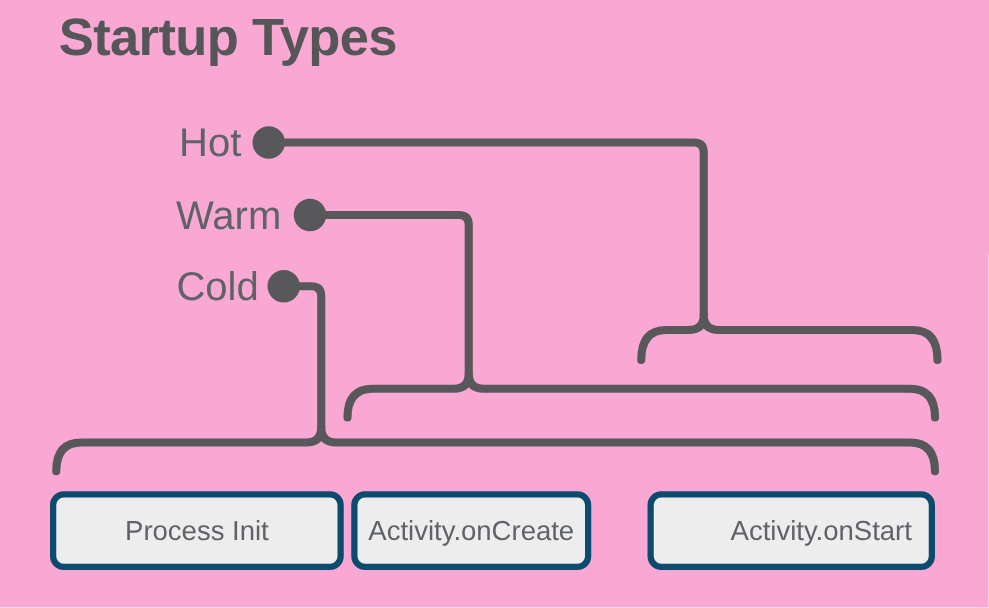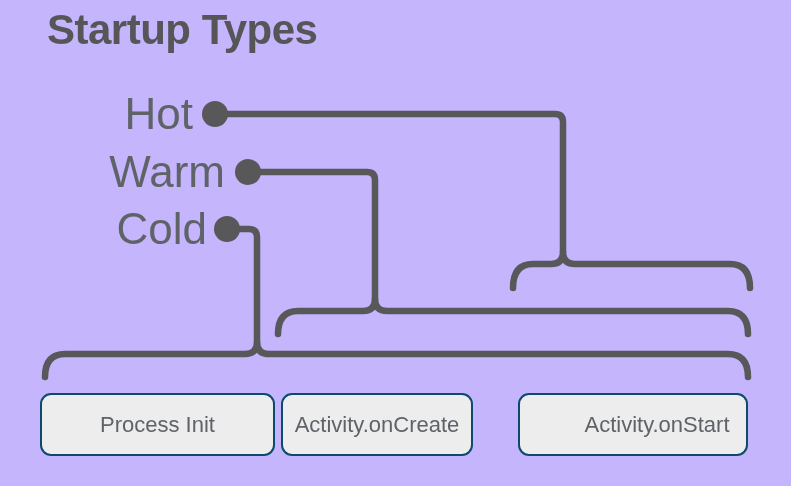--- a/index.html
+++ b/index.html
@@ -1,57 +1,57 @@
 <!DOCTYPE html>
 <html><head>
 <meta charset="utf-8">
 <style>
   * { margin: 0; padding: 0; box-sizing: border-box; }
   html, body { background: #ffffff; }
   .canvas {
     position: relative;
     width: 791px;
     height: 486px;
-    background: #c4b5fd;
+    background: #f9a8d4;
     overflow: hidden;
     font-family: "Liberation Sans", "DejaVu Sans", sans-serif;
   }
   .title {
     position: absolute;
     left: 47px;
     top: 6px;
     font-size: 42px;
     font-weight: bold;
     letter-spacing: -0.5px;
     color: #565659;
     white-space: nowrap;
   }
   .connector-svg {
     position: absolute;
     left: 0;
     top: 0;
   }
   .row-label {
     position: absolute;
-    font-size: 44px;
+    font-size: 32px;
     line-height: 38px;
     color: #5f6368;
     white-space: nowrap;
     text-align: center;
     margin-left: 12px;
   }
   .row-label.hot  { right: 598px; top: 95px;  }
   .row-label.warm { right: 566px; top: 153px; }
   .row-label.cold { right: 584px; top: 210px; }
   .stage-box {
     position: absolute;
     top: 393px;
     height: 63px;
     background: #ededee;
-    border: 2px solid #0c4a6e;
+    border: 5px solid #0c4a6e;
     border-radius: 11px;
     display: flex;
     align-items: center;
     justify-content: center;
     font-size: 22px;
     color: #5f6368;
     white-space: nowrap;
   }
   .stage-box.b0 { left: 40px;  width: 235px; }
   .stage-box.b1 { left: 281px; width: 192px; }

